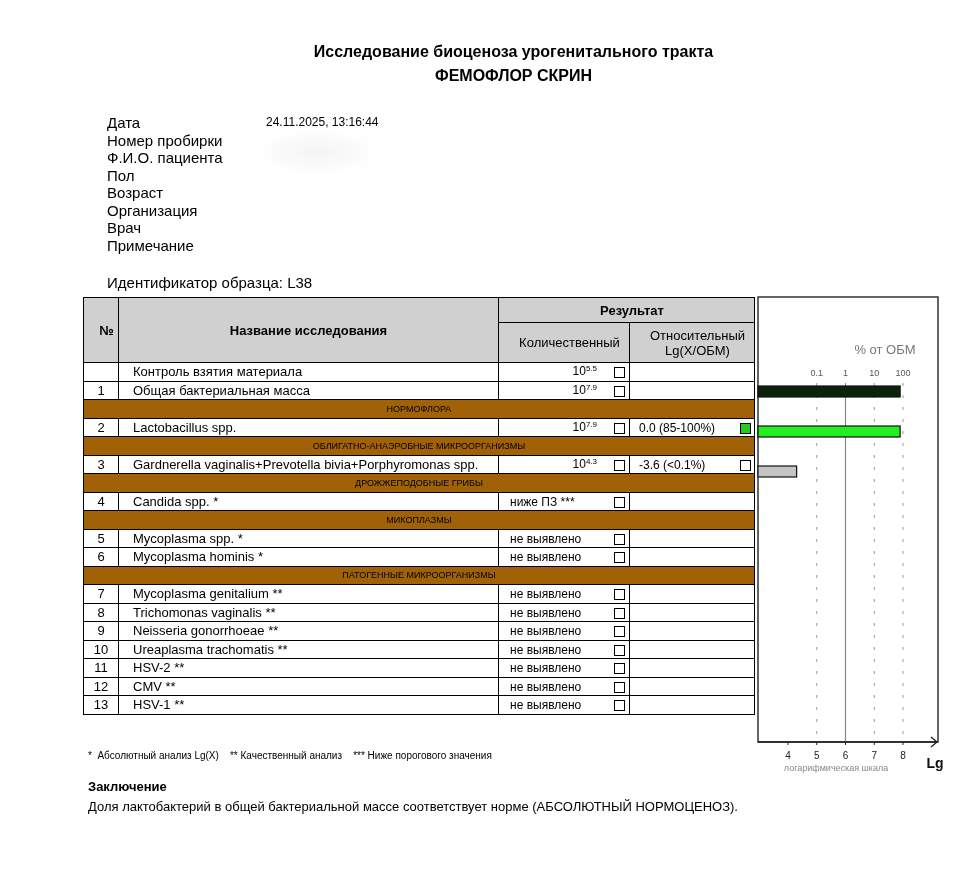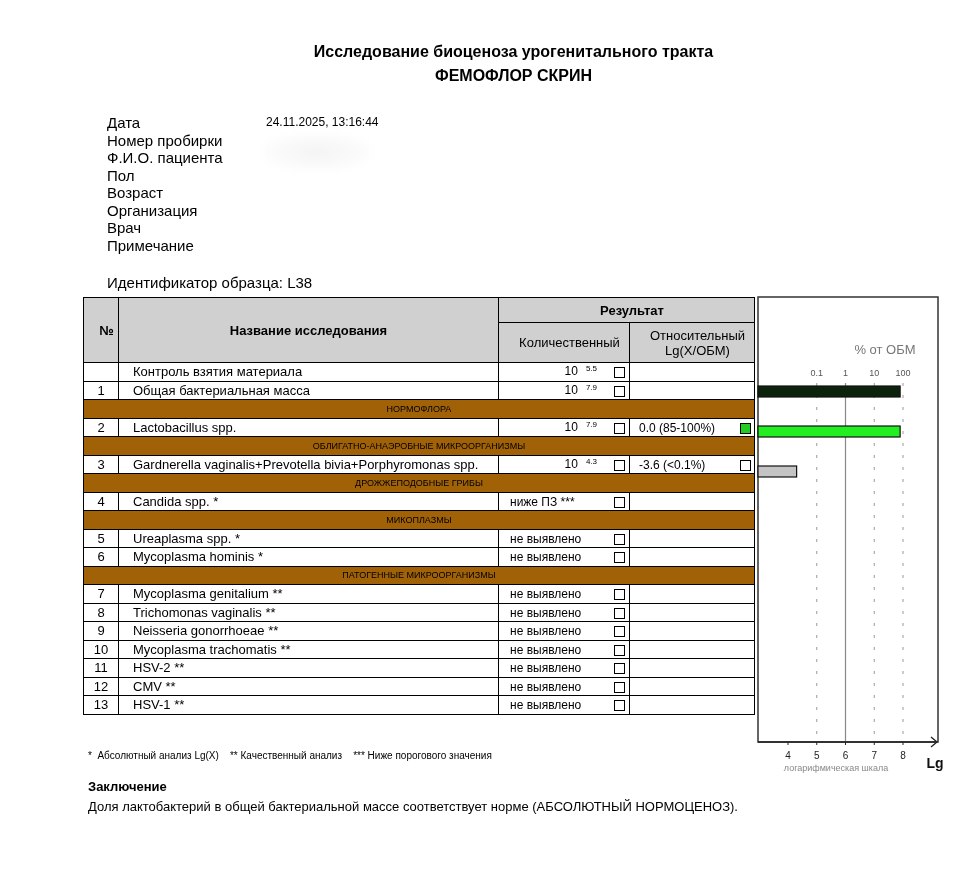--- a/index.html
+++ b/index.html
@@ -14,21 +14,21 @@
   table.res td, table.res th { border:1.5px solid #000; padding:0; height:18.5px; box-sizing:border-box; }
   table.res th { background:#d0d0d0; font-weight:bold;padding-left:11px; }
   .c-num { width:35px; text-align:center; }
   .c-name { width:380px; padding-left:14px !important; text-align:left; }
   .c-q { width:131px; position:relative; }
   .c-r { width:125px; position:relative; }
   .hdr-res { height:25px !important; font-size:13px; }
   .hdr-sub { height:40px !important; font-weight:normal !important; font-size:13px; line-height:15px; }
   .section td { background:#a16207; text-align:center; font-size:9px; height:20px; }
   .qval { position:absolute; right:32px; top:1px; font-size:12px; }
-  .qval sup { font-size:8px; position:relative; top:-4px; margin-left:8px; vertical-align:baseline; }
+  .qval sup { font-size:8px; position:relative; top:-4px; margin-left:0; vertical-align:baseline; }
   .qtext { position:absolute; left:11px; top:2px; font-size:12px; }
   .cb { position:absolute; right:4px; top:4px; width:9px; height:9px; border:1.2px solid #000; background:#fff; }
   .rtext { position:absolute; left:9px; top:2px; font-size:12px; }
   .rcb { position:absolute; right:3px; top:4px; width:9px; height:9px; border:1.2px solid #000; background:#fff; }
   .legend-note { position:absolute; left:88px; top:750px; font-size:10px; }
   .concl-title { position:absolute; left:88px; top:779px; font-size:13px; font-weight:bold; }
   .concl-text { position:absolute; left:88px; top:799px; font-size:13px; }
   svg.chart { position:absolute; left:0; top:0; }
 </style>
 </head>
@@ -138,21 +138,21 @@
         </td>
         <td class="c-r">
           <span class="rtext"></span>
         </td>
       </tr>
       <tr class="section">
         <td colspan="4">МИКОПЛАЗМЫ</td>
       </tr>
       <tr>
         <td class="c-num">5</td>
-        <td class="c-name">Ureaplasma spp. *</td>
+        <td class="c-name">Mycoplasma spp. *</td>
         <td class="c-q">
           <span class="qtext">не выявлено</span>
           <span class="cb"></span>
         </td>
         <td class="c-r">
           <span class="rtext"></span>
         </td>
       </tr>
       <tr>
         <td class="c-num">6</td>
@@ -196,21 +196,21 @@
         <td class="c-q">
           <span class="qtext">не выявлено</span>
           <span class="cb"></span>
         </td>
         <td class="c-r">
           <span class="rtext"></span>
         </td>
       </tr>
       <tr>
         <td class="c-num">10</td>
-        <td class="c-name">Mycoplasma trachomatis **</td>
+        <td class="c-name">Ureaplasma trachomatis **</td>
         <td class="c-q">
           <span class="qtext">не выявлено</span>
           <span class="cb"></span>
         </td>
         <td class="c-r">
           <span class="rtext"></span>
         </td>
       </tr>
       <tr>
         <td class="c-num">11</td>

